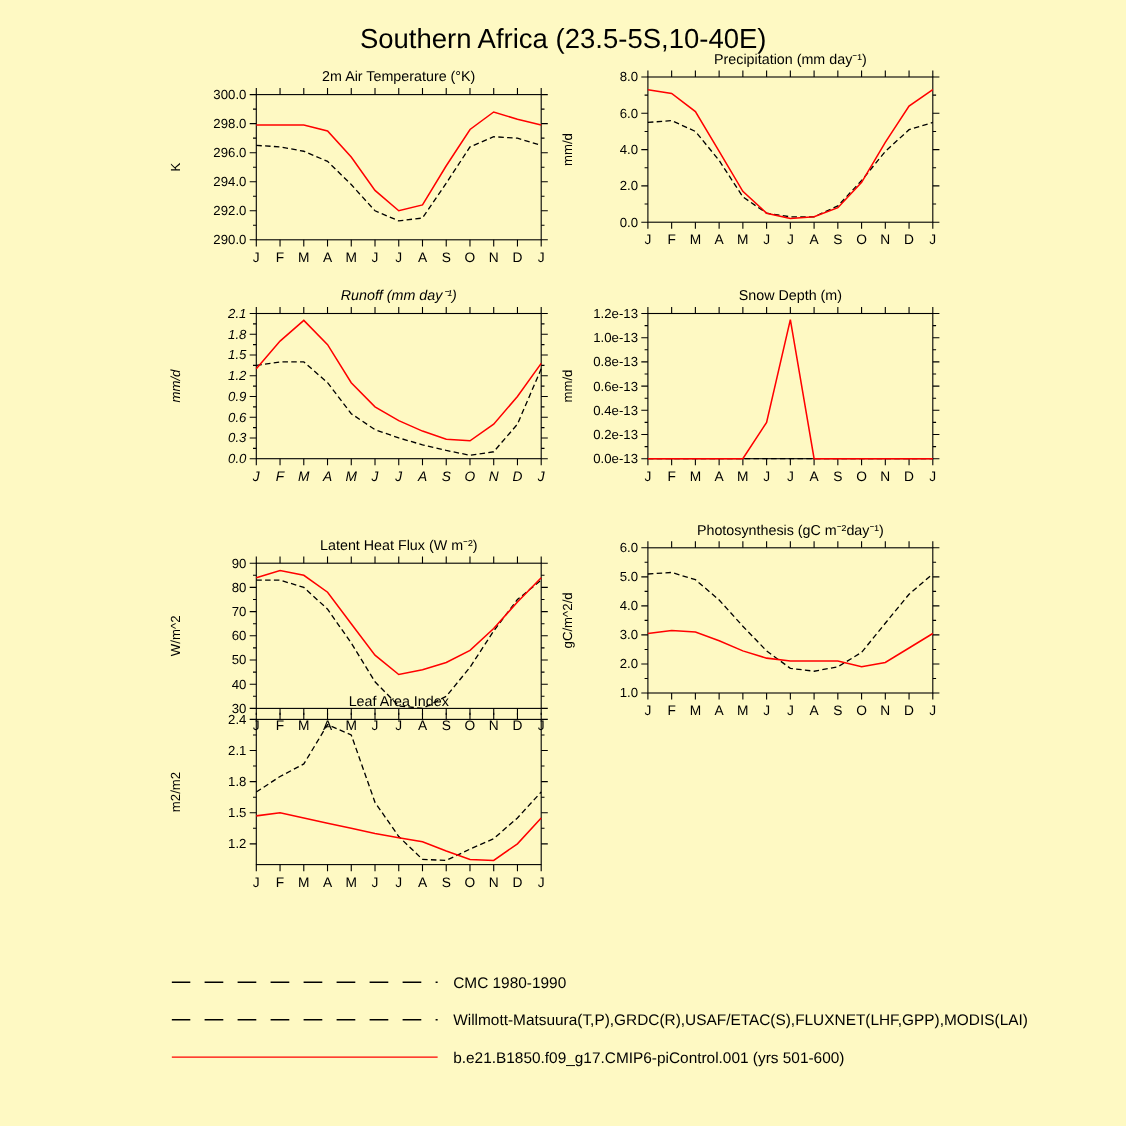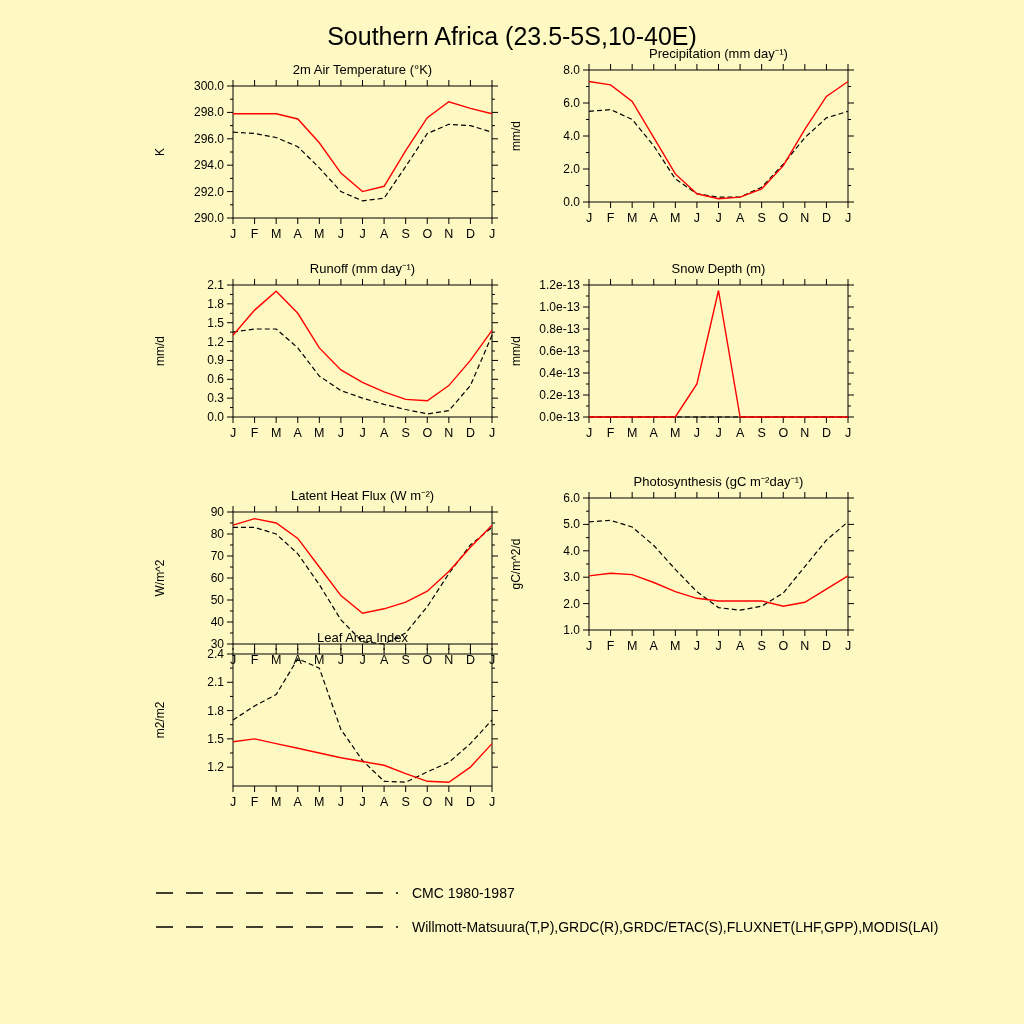--- a/index.html
+++ b/index.html
@@ -12,21 +12,21 @@
   #page { position: relative; width: 1024px; height: 1024px; background: #fef9c3; overflow: hidden; }
 
   .main-title {
     position: absolute; top: 22px; left: 0; width: 100%;
     text-align: center; font-size: 25px; font-weight: 400;
   }
 
   .chart-cell { position: absolute; width: 352px; height: 196px; }
   #cell-temperature      { left: 148px; top: 60px; }
   #cell-precipitation    { left: 504px; top: 44px; }
-  #cell-runoff           { left: 148px; top: 259px; }
+  #cell-runoff           { left: 148px; top: 259px; font-style: italic; }
   #cell-snow-depth       { left: 504px; top: 259px; }
   #cell-latent-heat-flux { left: 148px; top: 486px; }
   #cell-photosynthesis   { left: 504px; top: 472px; }
   #cell-leaf-area-index  { left: 148px; top: 628px; }
 
   .legend { position: absolute; left: 156px; top: 876px; }
   .legend-row { display: flex; align-items: center; height: 34px; }
   .legend-swatch { flex: 0 0 auto; display: block; }
   .legend-swatch line.dashed { stroke-dasharray: 17 13; stroke-width: 1.3; }
   .legend-swatch line.solid  { stroke-width: 1.3; }
@@ -610,23 +610,29 @@
           <polyline points="85.0,92.0 106.6,77.9 128.2,66.5 149.8,30.7 171.3,40.1 192.9,101.4 214.5,132.5 236.1,153.3 257.7,154.2 279.3,143.9 300.8,134.4 322.4,115.6 344.0,92.0" fill="none" stroke="#000000" stroke-width="1.2" stroke-dasharray="5,3"></polyline>
           <polyline points="85.0,113.7 106.6,110.9 128.2,115.6 149.8,120.3 171.3,125.0 192.9,129.7 214.5,133.5 236.1,137.3 257.7,145.7 279.3,153.3 300.8,154.2 322.4,139.1 344.0,115.6" fill="none" stroke="#ff0000" stroke-width="1.4"></polyline>
         </g>
       </svg></div>
 
   <div class="legend">
     <div class="legend-row">
       <svg class="legend-swatch" width="242" height="8">
         <line class="dashed" x1="0" y1="4" x2="242" y2="4" stroke="#000000"></line>
       </svg>
-      <span class="legend-label">CMC 1980-1987</span>
+      <span class="legend-label">CMC 1980-1990</span>
     </div>
     <div class="legend-row">
       <svg class="legend-swatch" width="242" height="8">
         <line class="dashed" x1="0" y1="4" x2="242" y2="4" stroke="#000000"></line>
       </svg>
-      <span class="legend-label">Willmott-Matsuura(T,P),GRDC(R),GRDC/ETAC(S),FLUXNET(LHF,GPP),MODIS(LAI)</span>
+      <span class="legend-label">Willmott-Matsuura(T,P),GRDC(R),USAF/ETAC(S),FLUXNET(LHF,GPP),MODIS(LAI)</span>
+    </div>
+    <div class="legend-row">
+      <svg class="legend-swatch" width="242" height="8">
+        <line class="solid" x1="0" y1="4" x2="242" y2="4" stroke="#ff0000"></line>
+      </svg>
+      <span class="legend-label">b.e21.B1850.f09_g17.CMIP6-piControl.001 (yrs 501-600)</span>
     </div>
   </div>
 
 </div>
 
 </body></html>

